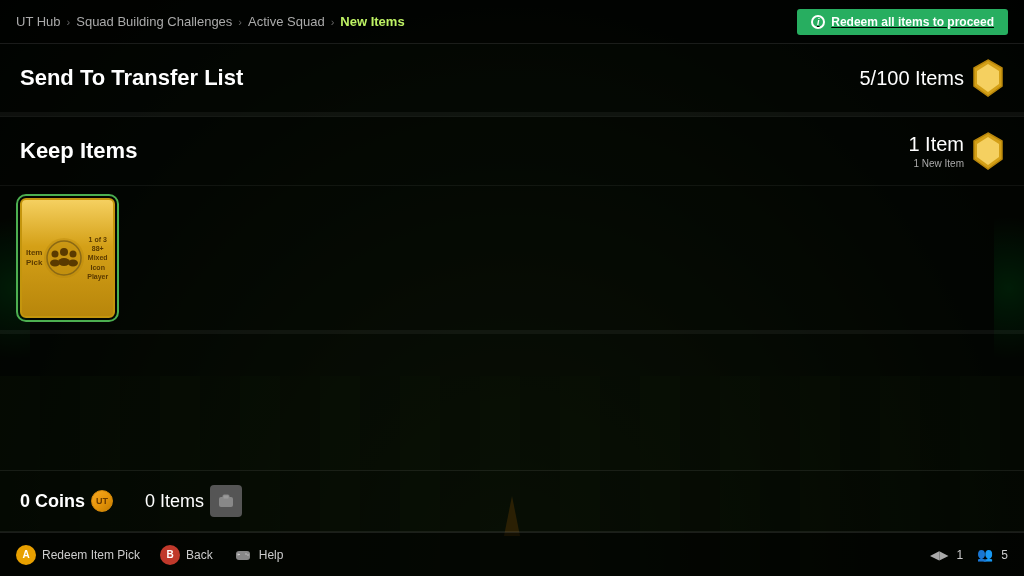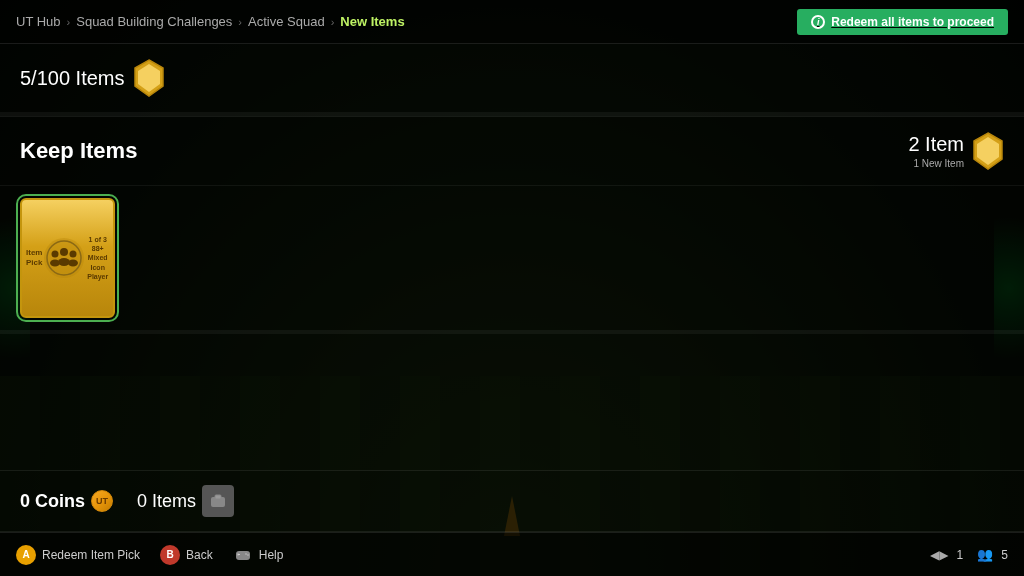--- a/index.html
+++ b/index.html
@@ -267,21 +267,21 @@
     }
 
     
     .quick-sell-section {
       background: rgba(0, 0, 0, 0.8);
     }
 
     .quick-sell-meta {
       display: flex;
       align-items: center;
-      gap: 12px;
+      gap: 20px;
     }
 
     .coins-display {
       display: flex;
       align-items: center;
       gap: 6px;
       margin-right: 12px;
     }
 
     .coins-count {
@@ -423,41 +423,42 @@
     <button class="redeem-btn">
       <div class="info-icon">i</div>
       <span>Redeem all items to proceed</span>
     </button>
   </div>
 
   <div class="content-area">
 
     <div class="section">
       <div class="section-header">
+        <span class="section-title">Send To Transfer List</span>
         <div class="section-meta">
           <span class="item-count">5/100 Items</span>
           <div class="gold-badge">
             <svg viewBox="0 0 32 40" xmlns="http://www.w3.org/2000/svg">
               <polygon points="16,2 30,10 30,28 16,38 2,28 2,10" fill="#d4a017" stroke="#b8860b" stroke-width="1.5"></polygon>
               <polygon points="16,6 27,13 27,26 16,34 5,26 5,13" fill="#f5d060"></polygon>
             </svg>
           </div>
         </div>
       </div>
       <div class="section-scrollbar">
         <div class="section-scrollbar-track"></div>
       </div>
     </div>
 
     <div class="section keep-section">
       <div class="section-header">
         <span class="section-title">Keep Items</span>
         <div class="section-meta">
           <div class="keep-meta-right">
-            <span class="item-count">2 Item</span>
+            <span class="item-count">1 Item</span>
             <span class="new-item-label">1 New Item</span>
           </div>
           <div class="gold-badge">
             <svg viewBox="0 0 32 40" xmlns="http://www.w3.org/2000/svg">
               <polygon points="16,2 30,10 30,28 16,38 2,28 2,10" fill="#d4a017" stroke="#b8860b" stroke-width="1.5"></polygon>
               <polygon points="16,6 27,13 27,26 16,34 5,26 5,13" fill="#f5d060"></polygon>
             </svg>
           </div>
         </div>
       </div>

